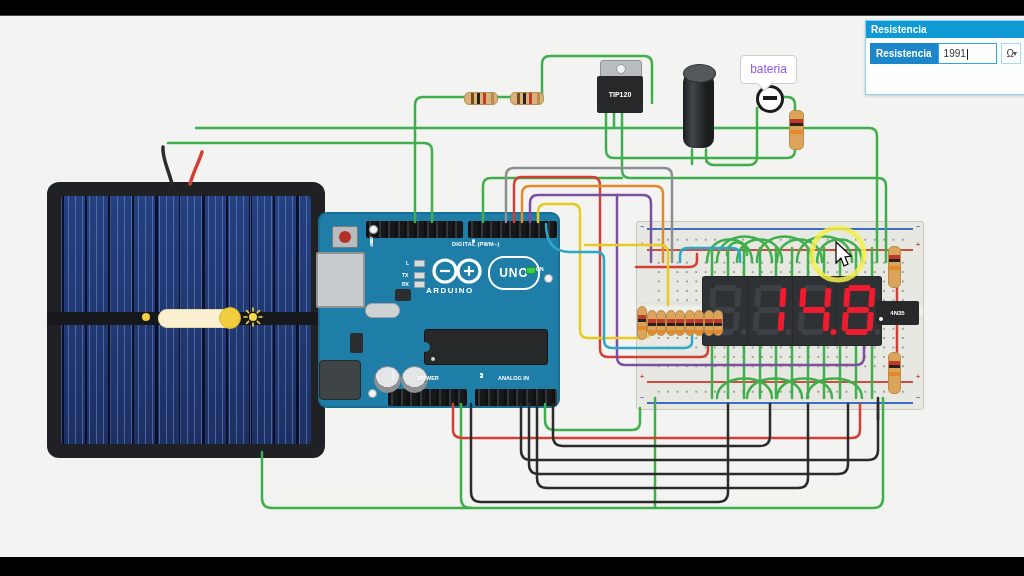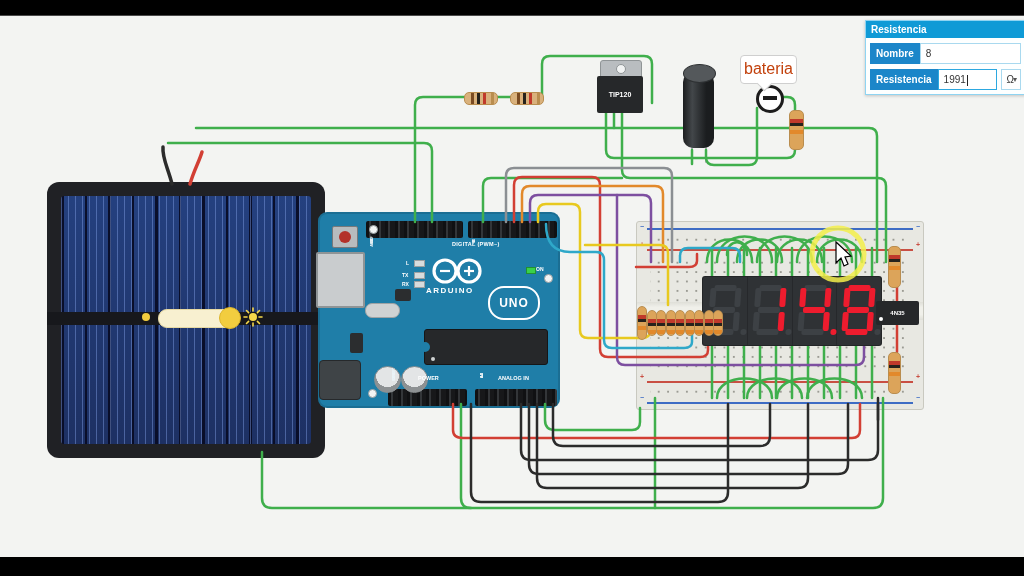--- a/index.html
+++ b/index.html
@@ -44,21 +44,21 @@
   .ic:before{content:"";position:absolute;left:-5px;top:12px;width:10px;height:10px;border-radius:50%;background:#1f7ea8;}
   .ic:after{content:"";position:absolute;left:6px;bottom:3px;width:4px;height:4px;border-radius:50%;background:#cfd2d3;}
   .cap-round{width:25px;height:25px;border-radius:50%;background:radial-gradient(circle at 50% 35%,#e3e5e6 0 55%,#8d9193 56% 100%);border:1px solid #8d9193;}
   #capA{left:56px;top:154px;} #capB{left:83px;top:154px;}
   .crystal{left:47px;top:91px;width:33px;height:13px;background:#cfd2d3;border:1px solid #9fa3a5;border-radius:7px;}
   .blk1{left:77px;top:77px;width:16px;height:12px;background:#2b2d2f;border-radius:2px;}
   .blk2{left:32px;top:121px;width:13px;height:20px;background:#2b2d2f;border-radius:2px;}
   .logo-circles{left:113px;top:45px;width:52px;height:28px;}
   .brand{left:108px;top:74px;color:#fff;font-size:8px;font-weight:bold;letter-spacing:1.5px;}
   .uno-oval{left:170px;top:44px;width:48px;height:30px;border:2.5px solid #fff;border-radius:16px;
-      color:#fff;font-size:12px;font-weight:bold;text-align:center;line-height:30px;letter-spacing:1px;margin-top:30px;}
+      color:#fff;font-size:12px;font-weight:bold;text-align:center;line-height:30px;letter-spacing:1px;}
   .digital-lbl{left:134px;top:29px;color:#fff;font-size:5.5px;font-weight:bold;letter-spacing:.3px;}
   .power-lbl{left:100px;top:163px;color:#fff;font-size:5.5px;font-weight:bold;}
   .analog-lbl{left:180px;top:163px;color:#fff;font-size:5.5px;font-weight:bold;}
   .led-lbl{color:#fff;font-size:5px;font-weight:bold;}
   #lbl-l{left:88px;top:48px;} #lbl-tx{left:84px;top:60px;} #lbl-rx{left:84px;top:69px;}
   .led{width:9px;height:5px;background:#d8dcdd;border:1px solid #9aa0a2;}
   #led-l{left:96px;top:48px;} #led-tx{left:96px;top:60px;} #led-rx{left:96px;top:69px;}
   #led-on{left:208px;top:55px;width:8px;height:5px;background:#39d14a;border:1px solid #229030;}
   #lbl-on{left:218px;top:54px;}
   .screw{width:7px;height:7px;border-radius:50%;background:#f2f4f4;border:1px solid #9aa0a2;}
@@ -114,21 +114,21 @@
   #ecap .top{position:absolute;left:0;top:0;width:31px;height:17px;border-radius:50%;
       background:#54585b;border:1px solid #2e3133;}
   #battery{left:756px;top:85px;width:22px;height:22px;border-radius:50%;background:#fff;border:3px solid #1c1c1c;z-index:13;}
   #battery i{position:absolute;left:4px;top:8px;width:14px;height:3.5px;background:#1c1c1c;display:block;}
   #opto{left:876px;top:301px;width:43px;height:24px;background:#26282a;border-radius:2px;z-index:13;
       color:#fff;font-size:6px;font-weight:bold;text-align:center;line-height:24px;}
   #opto:before{content:"";position:absolute;left:3px;bottom:4px;width:4px;height:4px;border-radius:50%;background:#fff;}
 
   
   #tooltip{left:740px;top:55px;width:55px;height:27px;background:#fff;border:1px solid #cfcfcf;border-radius:4px;
-     z-index:14;color:#c2410c;font-size:16px;text-align:center;line-height:26px;}
+     z-index:14;color:#8b5cf6;font-size:12px;text-align:center;line-height:26px;}
   #tooltip .tail{position:absolute;left:18px;bottom:-6px;width:10px;height:10px;background:#fff;
      border-right:1px solid #cfcfcf;border-bottom:1px solid #cfcfcf;transform:rotate(45deg);}
 
   
   #panel{left:865px;top:20px;width:159px;height:73px;background:#fdffff;border:1px solid #8fd4f2;z-index:55;
      box-shadow:0 1px 3px rgba(0,0,0,.2);}
   #panel .ph{height:16px;background:#0f9ad6;color:#fff;font-size:10px;font-weight:bold;
      padding:1px 0 0 5px;line-height:15px;}
   .prow{position:relative;margin:5px 4px 0 4px;height:21px;display:flex;}
   .chip{background:#1b86c9;color:#fff;font-size:10px;font-weight:bold;padding:0 6px;line-height:21px;}
@@ -466,26 +466,20 @@
   </div>
 
   <svg id="overlaycursor" width="1024" height="576" fill="none">
     <circle cx="838" cy="254" r="26" stroke="#f3ef4a" stroke-width="5" opacity="0.85"></circle>
     <path d="M836,242 L836,263 L841,258 L844,266 L848,264 L845,257 L851,256 Z" fill="#ffffff" stroke="#000" stroke-width="1.2"></path>
   </svg>
 
   <div id="panel" class="abs">
     <div class="ph">Resistencia</div>
     <div class="prow">
-      <span class="chip">Nombre</span>
-      <span class="field">
-        <span>8</span>
-      </span>
-    </div>
-    <div class="prow">
       <span class="chip">Resistencia</span>
       <span class="field focused">
         <span>1991</span><span class="caret"></span>
       </span>
       <span class="unit-select">
         <span>Ω</span>
         <span class="chev">▾</span>
       </span>
     </div>
   </div>

